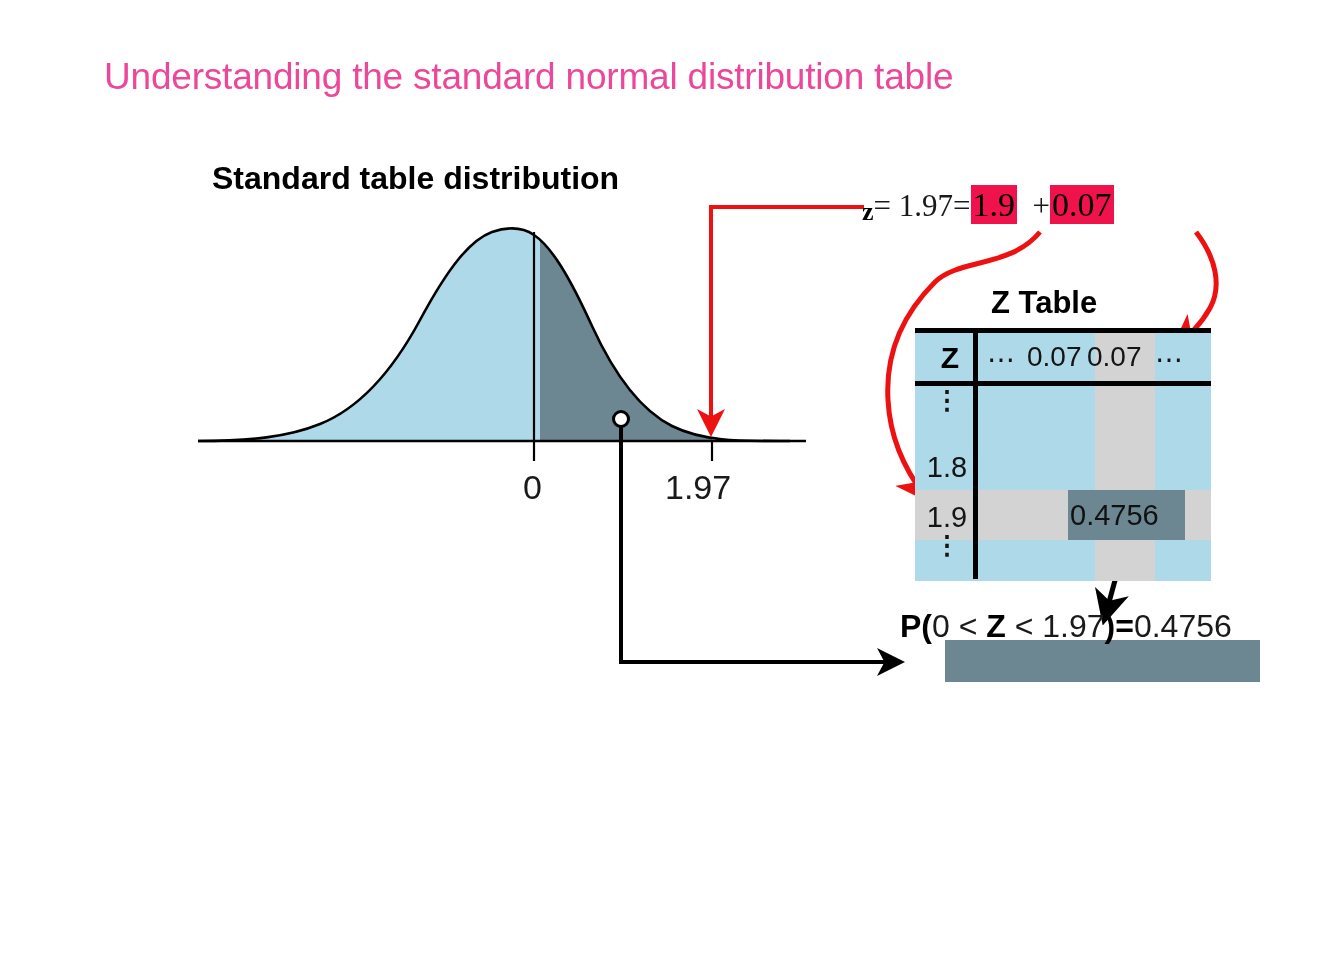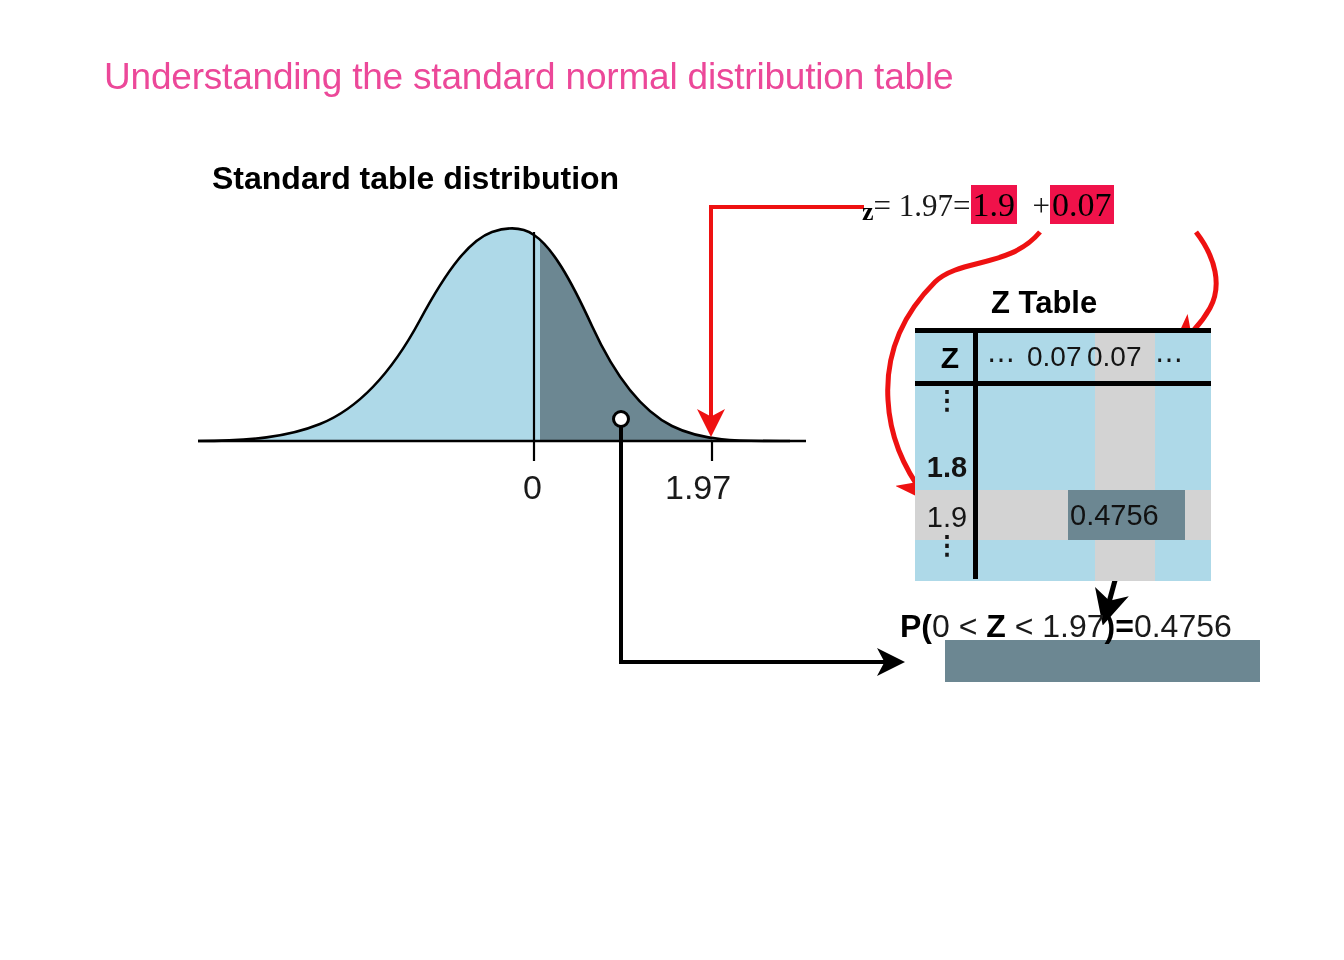--- a/index.html
+++ b/index.html
@@ -139,21 +139,21 @@
   .hdr-006 { left: 112px; top: 8px; font-size: 28px; }
   .hdr-007 { left: 172px; top: 8px; font-size: 28px; }
   .hdr-dots-r { left: 240px; top: 10px; font-size: 28px; letter-spacing: 2px; }
 
   .rowlab { left: 6px; width: 52px; text-align: center; font-size: 29px; }
   .vdots {
     font-size: 26px; line-height: 11px; font-weight: bold;
     text-align: center; letter-spacing: 0;
   }
   .r-dots1 { top: 62px; }
-  .r-18 { top: 118px; font-weight: bold; }
+  .r-18 { top: 118px; }
   .r-19 { top: 168px; }
   .r-dots2 { top: 207px; }
   .cellval {
     left: 155px; top: 166px; font-size: 29px; color: #111;
   }
 
   
   #result-line {
     left: 900px;
     top: 608px;

